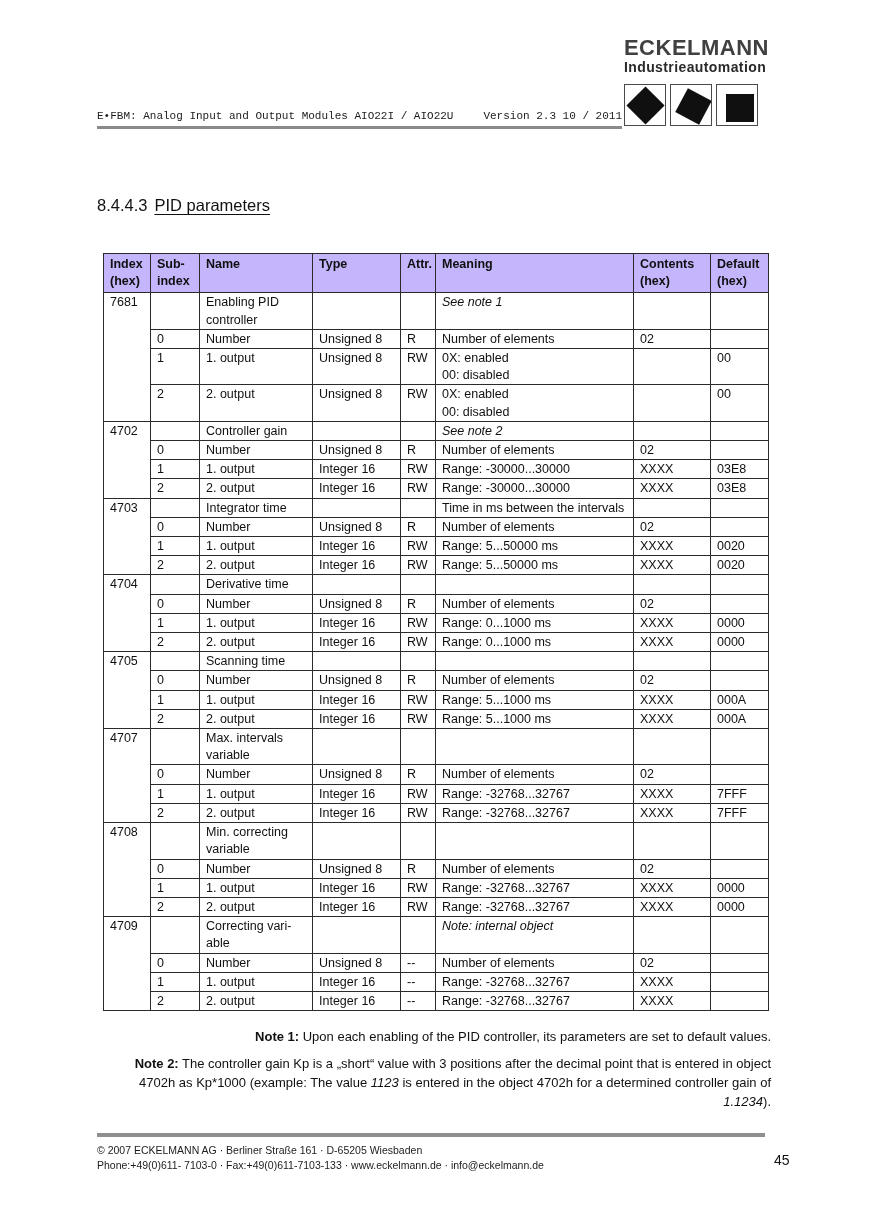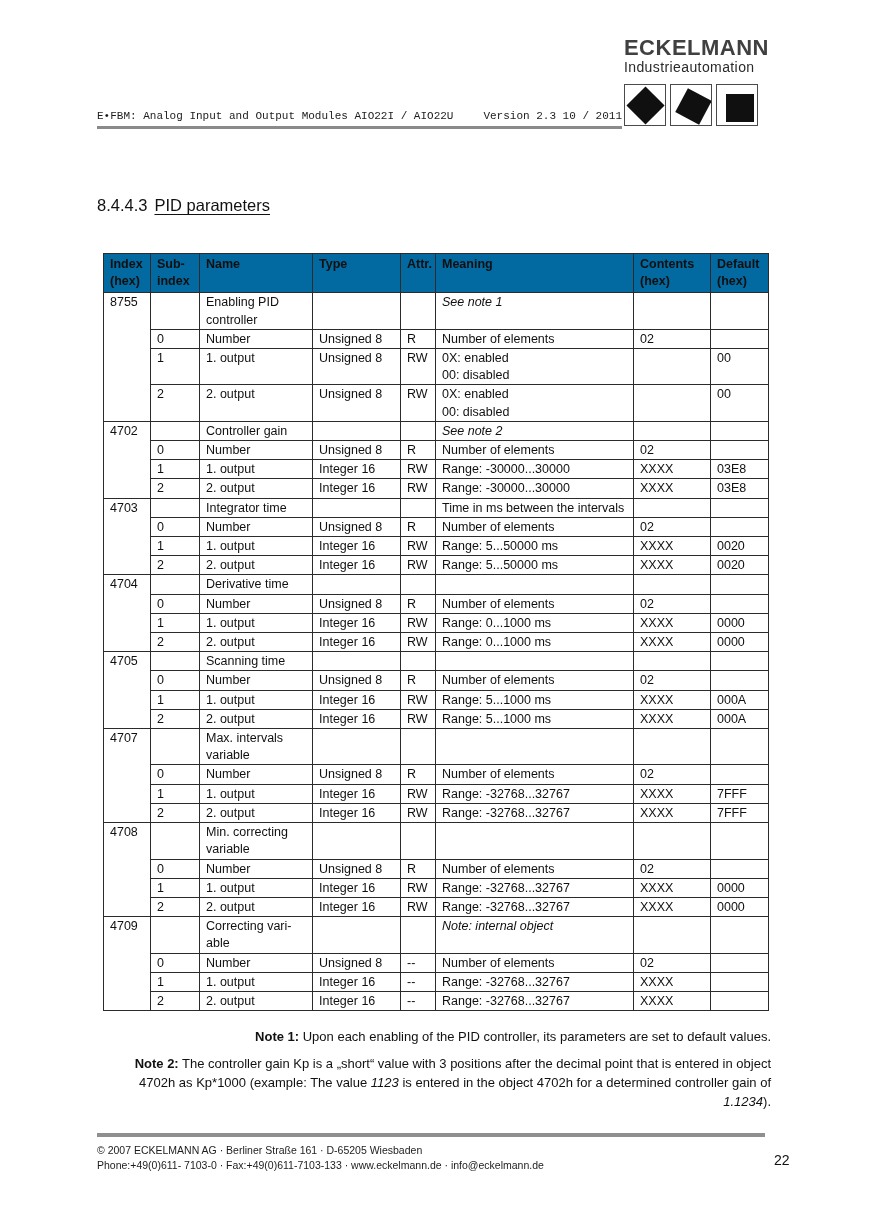--- a/index.html
+++ b/index.html
@@ -26,21 +26,21 @@
   
   .logo {
     position: absolute; top: 37px; right: 101px;
     display: flex; flex-direction: column; align-items: flex-start;
   }
   .logo-brand {
     font-size: 22px; font-weight: 600; letter-spacing: 0.5px; color: #404040;
     line-height: 22px;
   }
   .logo-sub {
-    font-size: 14px; font-weight: 400; color: #2a2a2a; letter-spacing: 0.4px;
+    font-size: 14px; font-weight: 700; color: #2a2a2a; letter-spacing: 0.4px;
     line-height: 16px;
   }
   .logo-squares { display: flex; gap: 4px; margin-top: 9px; }
   .lsq {
     width: 42px; height: 42px; border: 1.5px solid #4a4a4a;
     position: relative; background: #fff; overflow: hidden;
   }
   .lsq .blk { position: absolute; background: #101010; }
   .lsq1 .blk { width: 27px; height: 27px; left: 7px; top: 7px; transform: rotate(45deg); }
   .lsq2 .blk { width: 27px; height: 27px; left: 9px; top: 8px; transform: rotate(28deg); }
@@ -60,21 +60,21 @@
   }
   table.pid th, table.pid td {
     border: 1px solid #2b2b2b;
     vertical-align: top; text-align: left;
     padding: 1px 3px 0 6px;
     line-height: 17.2px;
     white-space: pre-line;
     overflow: hidden;
   }
   table.pid th {
-    background: #0369a1;
+    background: #c4b5fd;
     font-weight: bold;
     padding-top: 2px; padding-bottom: 2px;
   }
   td.italic { font-style: italic; }
   
   .notes { position: absolute; left: 97px; top: 1027px; width: 674px;
            font-size: 13px; line-height: 19px; color: #111; }
   .note { margin-bottom: 8px; text-align: right; }
   
   .ftr-rule { position: absolute; left: 97px; top: 1133px; width: 668px; height: 4px; background: #8f8f8f; }
@@ -134,21 +134,21 @@
         <th>Attr.</th>
         <th>Meaning</th>
         <th>Contents
 (hex)</th>
         <th>Default
 (hex)</th>
       </tr>
     </thead>
     <tbody>
         <tr>
-          <td rowspan="4">8755</td>
+          <td rowspan="4">7681</td>
           <td class="c-sub"></td>
           <td class="c-name">Enabling PID controller</td>
           <td class="c-type"></td>
           <td class="c-attr"></td>
           <td class="c-meaning italic">See note 1</td>
           <td class="c-contents"></td>
           <td class="c-default"></td>
         </tr>
         <tr>
           <td class="c-sub">0</td>
@@ -445,15 +445,15 @@
   <div class="notes">
     <p class="note"><span style="font-weight: bold;">Note 1:</span><span> Upon each enabling of the PID controller, its parameters are set to default values.</span></p>
     <p class="note"><span style="font-weight: bold;">Note 2:</span><span> The controller gain Kp is a „short“ value with 3 positions after the decimal point that is entered in object 4702h as Kp*1000 (example: The value </span><span style="font-style: italic;">1123</span><span> is entered in the object 4702h for a determined controller gain of </span><span style="font-style: italic;">1.1234</span><span>).</span></p>
   </div>
 
   <div class="ftr-rule"></div>
   <div class="ftr-text">
     <div>©  2007 ECKELMANN AG · Berliner Straße 161 · D-65205 Wiesbaden</div>
     <div>Phone:+49(0)611- 7103-0 · Fax:+49(0)611-7103-133 · www.eckelmann.de · info@eckelmann.de</div>
   </div>
-  <div class="page-num">22</div>
+  <div class="page-num">45</div>
 
 </div>
 
 </body></html>

